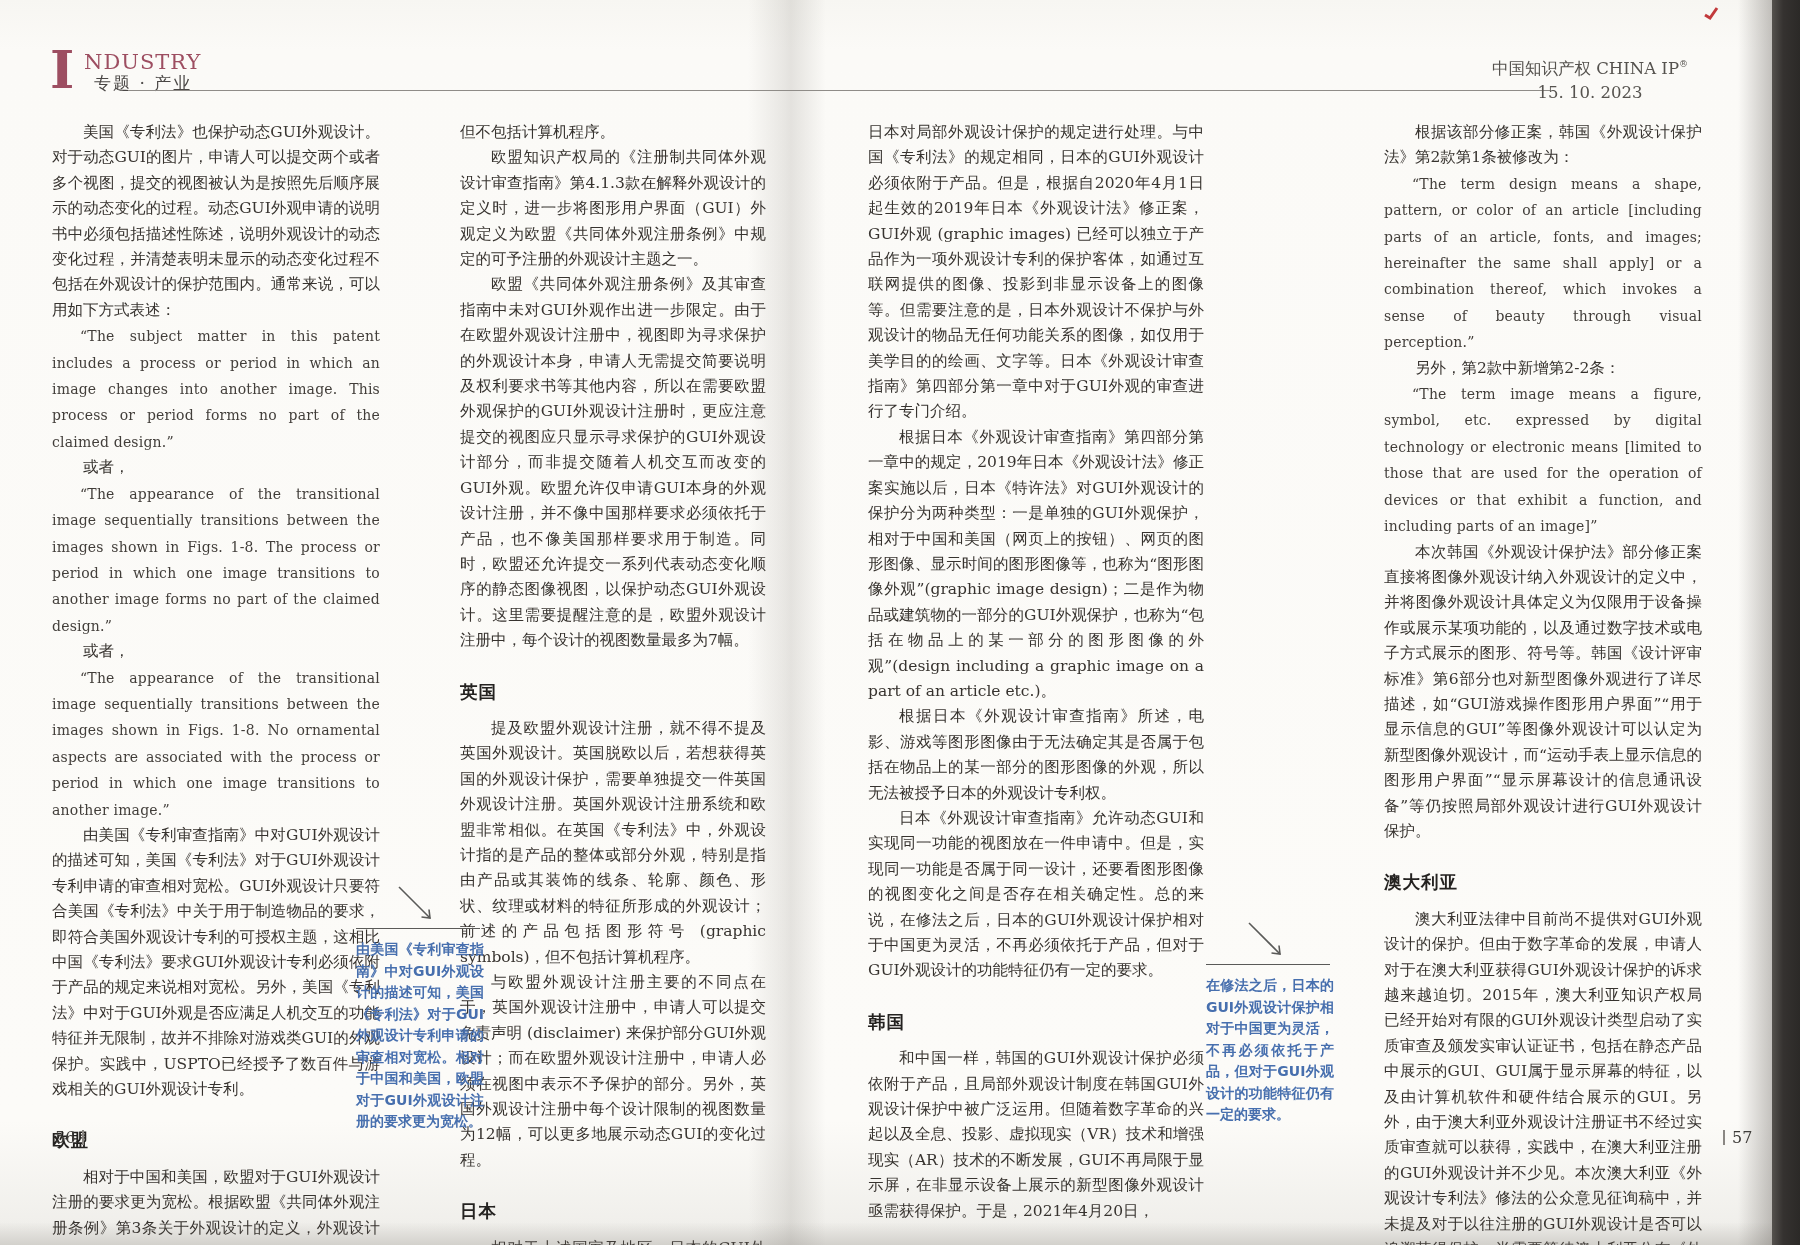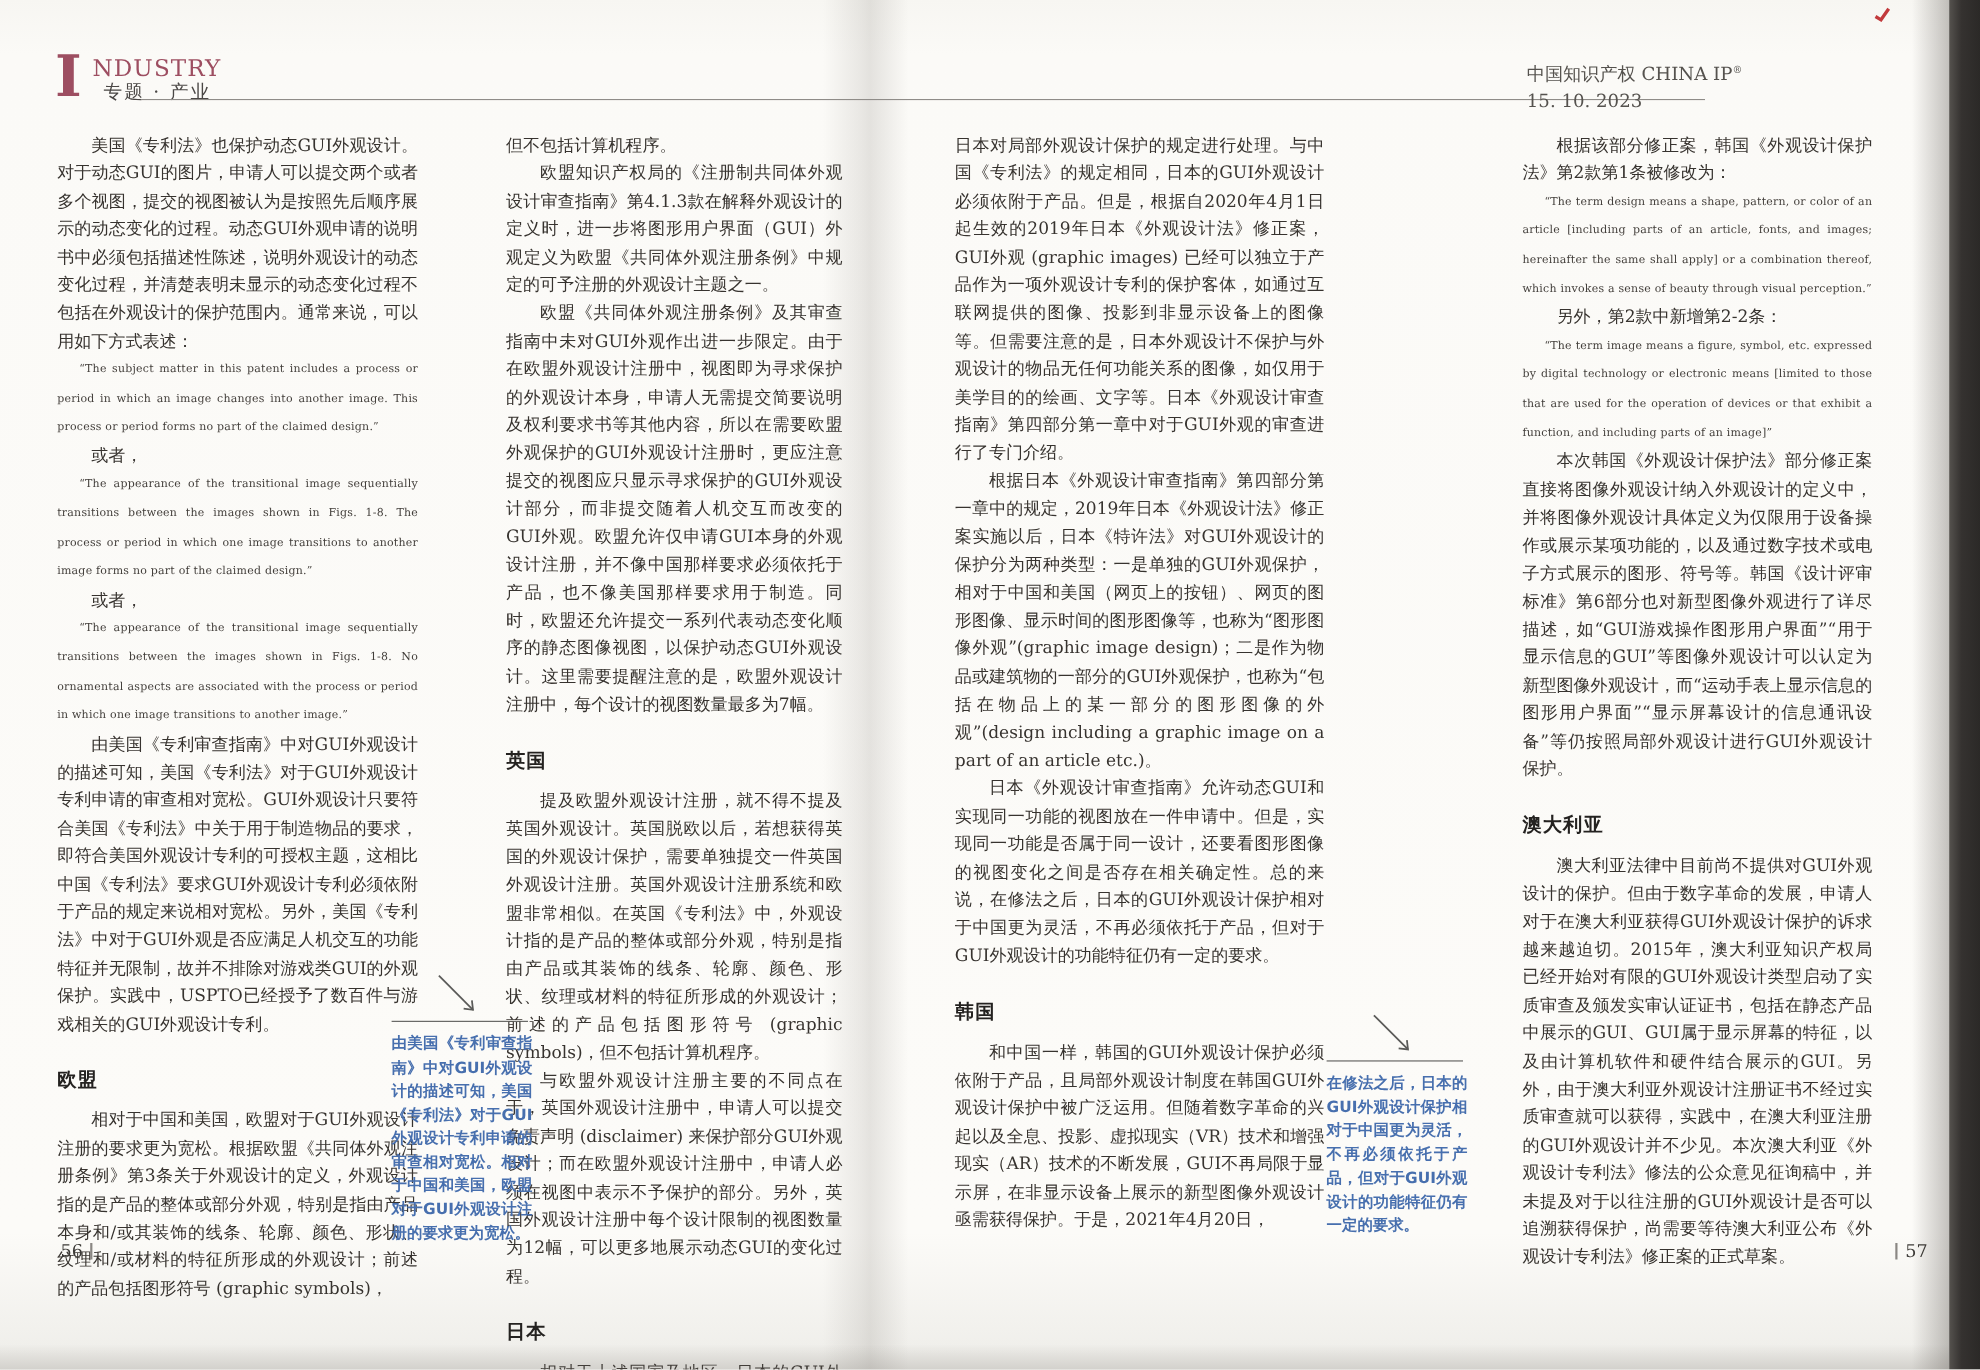--- a/index.html
+++ b/index.html
@@ -41,40 +41,40 @@
   }
   .hdr-sub{
     position:absolute;left:94px;top:72px;
     font-size:17px;color:#4a4745;letter-spacing:2px;
   }
   .hdr-rule{
     position:absolute;left:128px;top:90px;width:1422px;height:0;
     border-top:1px solid #8f8c88;
   }
   .hdr-right{
-    position:absolute;left:1388px;top:52px;width:300px;
-    text-align:left;color:#55524e;font-size:16.5px;line-height:24px;
+    position:absolute;left:1440px;top:52px;width:300px;
+    text-align:center;color:#55524e;font-size:16.5px;line-height:24px;
   }
   .hdr-right sup{font-size:9px;}
   .corner-mark{position:absolute;left:1703px;top:6px;width:16px;height:14px;}
   
   .col{
     position:absolute;top:120px;
     font-size:15.5px;line-height:25.4px;color:#37332f;
     text-align:justify;
   }
   .col-1{left:52px;width:328px;}
   .col-2{left:460px;width:306px;}
   .col-3{left:868px;width:336px;}
   .col-4{left:1384px;width:318px;}
   .para{margin:0;}
   .t-p,.t-pe{text-indent:2em;}
   .t-pc{text-indent:0;}
   .t-q{
-    text-indent:2em;font-size:10px;line-height:26.4px;color:#423e3a;
+    text-indent:2em;font-size:14px;line-height:26.4px;color:#423e3a;
     font-family:"DejaVu Serif",serif;letter-spacing:.2px;
   }
   .t-h{
     font-family:"DejaVu Sans",sans-serif;font-weight:bold;
     font-size:17.5px;color:#242220;margin:26px 0 11px 0;text-indent:0;
     text-align:left;letter-spacing:1px;
   }
   
   .callout{position:absolute;}
   .callout .arrow{display:block;}
@@ -135,20 +135,21 @@
       <div class="para t-p">欧盟《共同体外观注册条例》及其审查指南中未对GUI外观作出进一步限定。由于在欧盟外观设计注册中，视图即为寻求保护的外观设计本身，申请人无需提交简要说明及权利要求书等其他内容，所以在需要欧盟外观保护的GUI外观设计注册时，更应注意提交的视图应只显示寻求保护的GUI外观设计部分，而非提交随着人机交互而改变的GUI外观。欧盟允许仅申请GUI本身的外观设计注册，并不像中国那样要求必须依托于产品，也不像美国那样要求用于制造。同时，欧盟还允许提交一系列代表动态变化顺序的静态图像视图，以保护动态GUI外观设计。这里需要提醒注意的是，欧盟外观设计注册中，每个设计的视图数量最多为7幅。</div>
       <div class="para t-h">英国</div>
       <div class="para t-p">提及欧盟外观设计注册，就不得不提及英国外观设计。英国脱欧以后，若想获得英国的外观设计保护，需要单独提交一件英国外观设计注册。英国外观设计注册系统和欧盟非常相似。在英国《专利法》中，外观设计指的是产品的整体或部分外观，特别是指由产品或其装饰的线条、轮廓、颜色、形状、纹理或材料的特征所形成的外观设计；前述的产品包括图形符号 (graphic symbols)，但不包括计算机程序。</div>
       <div class="para t-p">与欧盟外观设计注册主要的不同点在于，英国外观设计注册中，申请人可以提交免责声明 (disclaimer) 来保护部分GUI外观设计；而在欧盟外观设计注册中，申请人必须在视图中表示不予保护的部分。另外，英国外观设计注册中每个设计限制的视图数量为12幅，可以更多地展示动态GUI的变化过程。</div>
       <div class="para t-h">日本</div>
       <div class="para t-p">相对于上述国家及地区，日本的GUI外观设计保护一直是相对严格的。在2019年日本《外观设计法》修正案以前，若想获得日本的GUI外观设计保护，只能利用</div>
     </div>
   <div class="col col-3">
       <div class="para t-pc">日本对局部外观设计保护的规定进行处理。与中国《专利法》的规定相同，日本的GUI外观设计必须依附于产品。但是，根据自2020年4月1日起生效的2019年日本《外观设计法》修正案，GUI外观 (graphic images) 已经可以独立于产品作为一项外观设计专利的保护客体，如通过互联网提供的图像、投影到非显示设备上的图像等。但需要注意的是，日本外观设计不保护与外观设计的物品无任何功能关系的图像，如仅用于美学目的的绘画、文字等。日本《外观设计审查指南》第四部分第一章中对于GUI外观的审查进行了专门介绍。</div>
       <div class="para t-p">根据日本《外观设计审查指南》第四部分第一章中的规定，2019年日本《外观设计法》修正案实施以后，日本《特许法》对GUI外观设计的保护分为两种类型：一是单独的GUI外观保护，相对于中国和美国（网页上的按钮）、网页的图形图像、显示时间的图形图像等，也称为“图形图像外观”(graphic image design)；二是作为物品或建筑物的一部分的GUI外观保护，也称为“包括在物品上的某一部分的图形图像的外观”(design including a graphic image on a part of an article etc.)。</div>
+      <div class="para t-p">根据日本《外观设计审查指南》所述，电影、游戏等图形图像由于无法确定其是否属于包括在物品上的某一部分的图形图像的外观，所以无法被授予日本的外观设计专利权。</div>
       <div class="para t-p">日本《外观设计审查指南》允许动态GUI和实现同一功能的视图放在一件申请中。但是，实现同一功能是否属于同一设计，还要看图形图像的视图变化之间是否存在相关确定性。总的来说，在修法之后，日本的GUI外观设计保护相对于中国更为灵活，不再必须依托于产品，但对于GUI外观设计的功能特征仍有一定的要求。</div>
       <div class="para t-h">韩国</div>
       <div class="para t-p">和中国一样，韩国的GUI外观设计保护必须依附于产品，且局部外观设计制度在韩国GUI外观设计保护中被广泛运用。但随着数字革命的兴起以及全息、投影、虚拟现实（VR）技术和增强现实（AR）技术的不断发展，GUI不再局限于显示屏，在非显示设备上展示的新型图像外观设计亟需获得保护。于是，2021年4月20日，</div>
     </div>
   <div class="col col-4">
       <div class="para t-p">根据该部分修正案，韩国《外观设计保护法》第2款第1条被修改为：</div>
       <div class="para t-q">“The term design means a shape, pattern, or color of an article [including parts of an article, fonts, and images; hereinafter the same shall apply] or a combination thereof, which invokes a sense of beauty through visual perception.”</div>
       <div class="para t-p">另外，第2款中新增第2-2条：</div>
       <div class="para t-q">“The term image means a figure, symbol, etc. expressed by digital technology or electronic means [limited to those that are used for the operation of devices or that exhibit a function, and including parts of an image]”</div>
       <div class="para t-p">本次韩国《外观设计保护法》部分修正案直接将图像外观设计纳入外观设计的定义中，并将图像外观设计具体定义为仅限用于设备操作或展示某项功能的，以及通过数字技术或电子方式展示的图形、符号等。韩国《设计评审标准》第6部分也对新型图像外观进行了详尽描述，如“GUI游戏操作图形用户界面”“用于显示信息的GUI”等图像外观设计可以认定为新型图像外观设计，而“运动手表上显示信息的图形用户界面”“显示屏幕设计的信息通讯设备”等仍按照局部外观设计进行GUI外观设计保护。</div>

